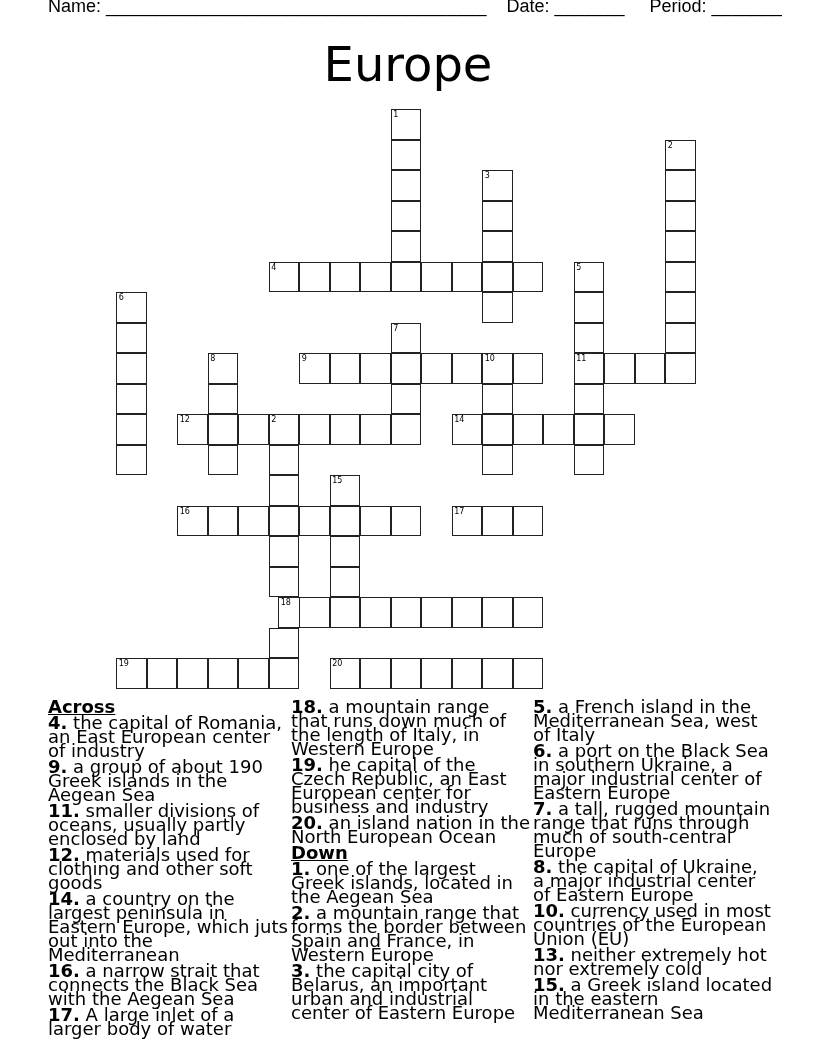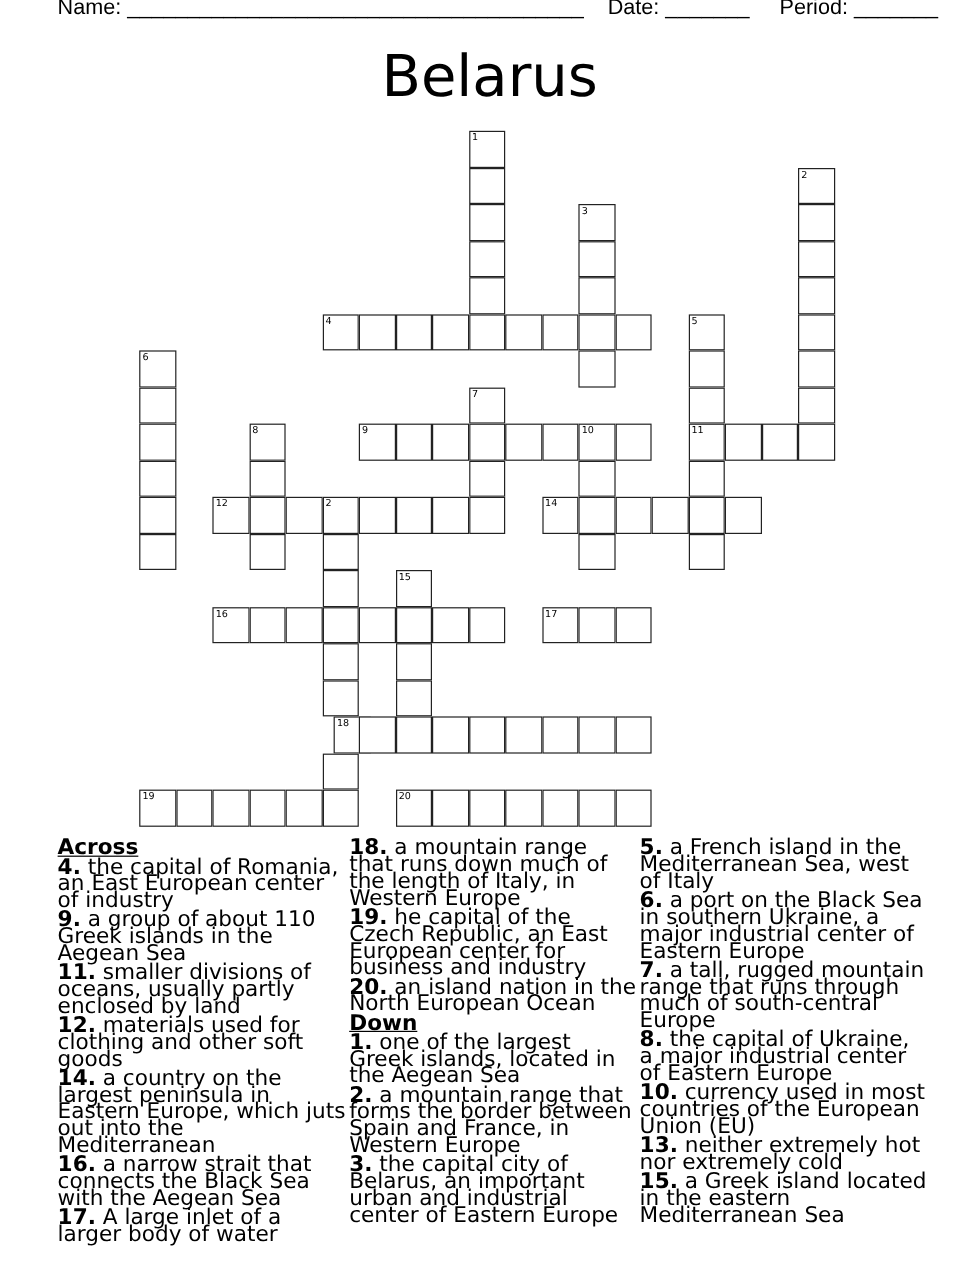--- a/index.html
+++ b/index.html
@@ -20,21 +20,21 @@
 </style>
 </head>
 <body>
 
 <div class="header">
   <span>Name: ______________________________________</span>&nbsp;&nbsp;&nbsp;
   <span>Date: _______</span>&nbsp;&nbsp;&nbsp;&nbsp;
   <span>Period: _______</span>
 </div>
 
-<div class="title">Belarus</div>
+<div class="title">Europe</div>
 
 <div class="grid" id="grid">
     <div class="cell" style="left: 274.5px; top: 0px;">
       <span class="num">1</span>
     </div>
     <div class="cell" style="left: 274.5px; top: 30.5px;"></div>
     <div class="cell" style="left: 274.5px; top: 61px;"></div>
     <div class="cell" style="left: 274.5px; top: 91.5px;"></div>
     <div class="cell" style="left: 274.5px; top: 122px;"></div>
     <div class="cell" style="left: 274.5px; top: 152.5px;"></div>
@@ -178,21 +178,21 @@
     <div class="cell" style="left: 274.5px; top: 549px;"></div>
     <div class="cell" style="left: 305px; top: 549px;"></div>
     <div class="cell" style="left: 335.5px; top: 549px;"></div>
     <div class="cell" style="left: 366px; top: 549px;"></div>
     <div class="cell" style="left: 396.5px; top: 549px;"></div>
   </div>
 
 <div class="clues col1">
   <div class="section-head">Across</div>
   <div class="clue"><b>4.</b><span> the capital of Romania, an East European center of industry</span></div>
-  <div class="clue"><b>9.</b><span> a group of about 110 Greek islands in the Aegean Sea</span></div>
+  <div class="clue"><b>9.</b><span> a group of about 190 Greek islands in the Aegean Sea</span></div>
   <div class="clue"><b>11.</b><span> smaller divisions of oceans, usually partly enclosed by land</span></div>
   <div class="clue"><b>12.</b><span> materials used for clothing and other soft goods</span></div>
   <div class="clue"><b>14.</b><span> a country on the largest peninsula in Eastern Europe, which juts out into the Mediterranean</span></div>
   <div class="clue"><b>16.</b><span> a narrow strait that connects the Black Sea with the Aegean Sea</span></div>
   <div class="clue"><b>17.</b><span> A large inlet of a larger body of water</span></div>
 </div>
 
 <div class="clues col2">
   <div class="clue"><b>18.</b><span> a mountain range that runs down much of the length of Italy, in Western Europe</span></div>
   <div class="clue"><b>19.</b><span> he capital of the Czech Republic, an East European center for business and industry</span></div>

